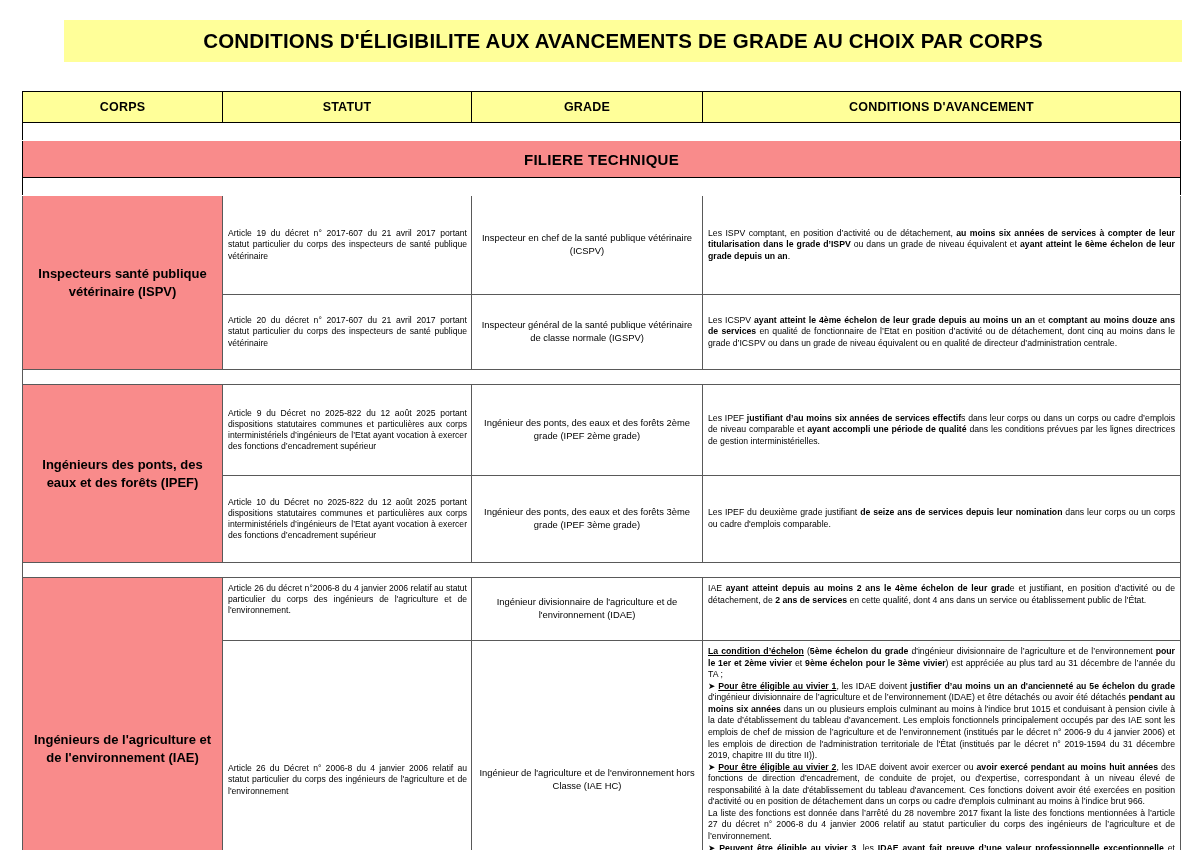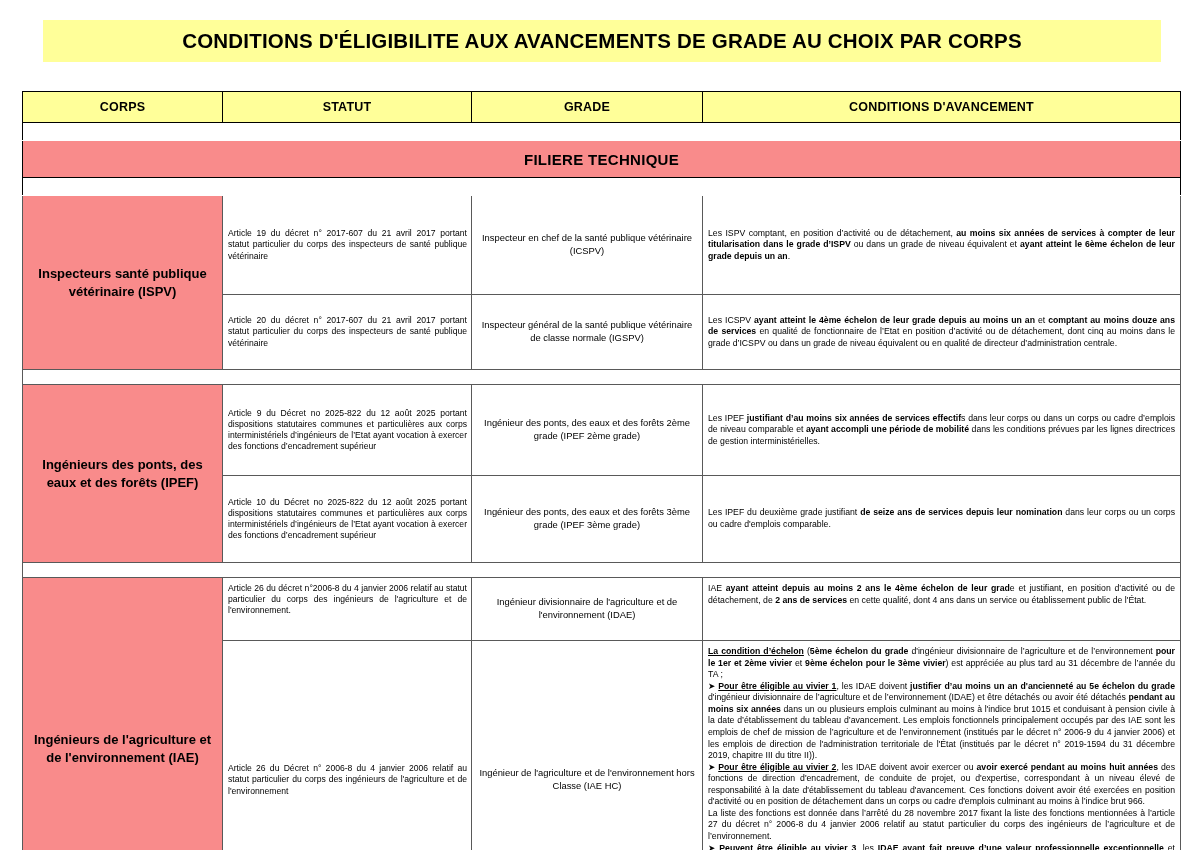--- a/index.html
+++ b/index.html
@@ -18,21 +18,21 @@
   .page {
     position: relative;
     width: 1200px;
     height: 850px;
     box-sizing: border-box;
   }
 
   
   .title-banner {
     position: absolute;
-    left: 43px;
+    left: 64px;
     top: 20px;
     width: 1118px;
     height: 42px;
     background: #ffff99;
     display: flex;
     align-items: center;
     justify-content: center;
   }
   .title-banner .title-text {
     font-size: 20.5px;
@@ -203,21 +203,21 @@
       </tr>
 
       <tr class="spacer-thin">
         <td colspan="4"></td>
       </tr>
 
       <tr>
         <td class="corps" rowspan="2">Ingénieurs des ponts, des eaux et des forêts (IPEF)</td>
         <td class="statut mid" style="height:80px">Article 9 du Décret no 2025-822 du 12 août 2025 portant dispositions statutaires communes et particulières aux corps interministériels d’ingénieurs de l’Etat ayant vocation à exercer des fonctions d’encadrement supérieur</td>
         <td class="grade">Ingénieur des ponts, des eaux et des forêts 2ème grade (IPEF 2ème grade)</td>
-        <td class="cond mid">Les IPEF <b>justifiant d’au moins six années de services effectif</b>s dans leur corps ou dans un corps ou cadre d’emplois de niveau comparable et <b>ayant accompli une période de mobilité</b> dans les conditions prévues par les lignes directrices de gestion interministérielles.</td>
+        <td class="cond mid">Les IPEF <b>justifiant d’au moins six années de services effectif</b>s dans leur corps ou dans un corps ou cadre d’emplois de niveau comparable et <b>ayant accompli une période de qualité</b> dans les conditions prévues par les lignes directrices de gestion interministérielles.</td>
       </tr>
       <tr>
         <td class="statut mid" style="height:76px">Article 10 du Décret no 2025-822 du 12 août 2025 portant dispositions statutaires communes et particulières aux corps interministériels d’ingénieurs de l’Etat ayant vocation à exercer des fonctions d’encadrement supérieur</td>
         <td class="grade">Ingénieur des ponts, des eaux et des forêts 3ème grade (IPEF 3ème grade)</td>
         <td class="cond mid">Les IPEF du deuxième grade justifiant <b>de seize ans de services depuis leur nomination</b> dans leur corps ou un corps ou cadre d'emplois comparable.</td>
       </tr>
 
       <tr class="spacer-thin">
         <td colspan="4"></td>
       </tr>

